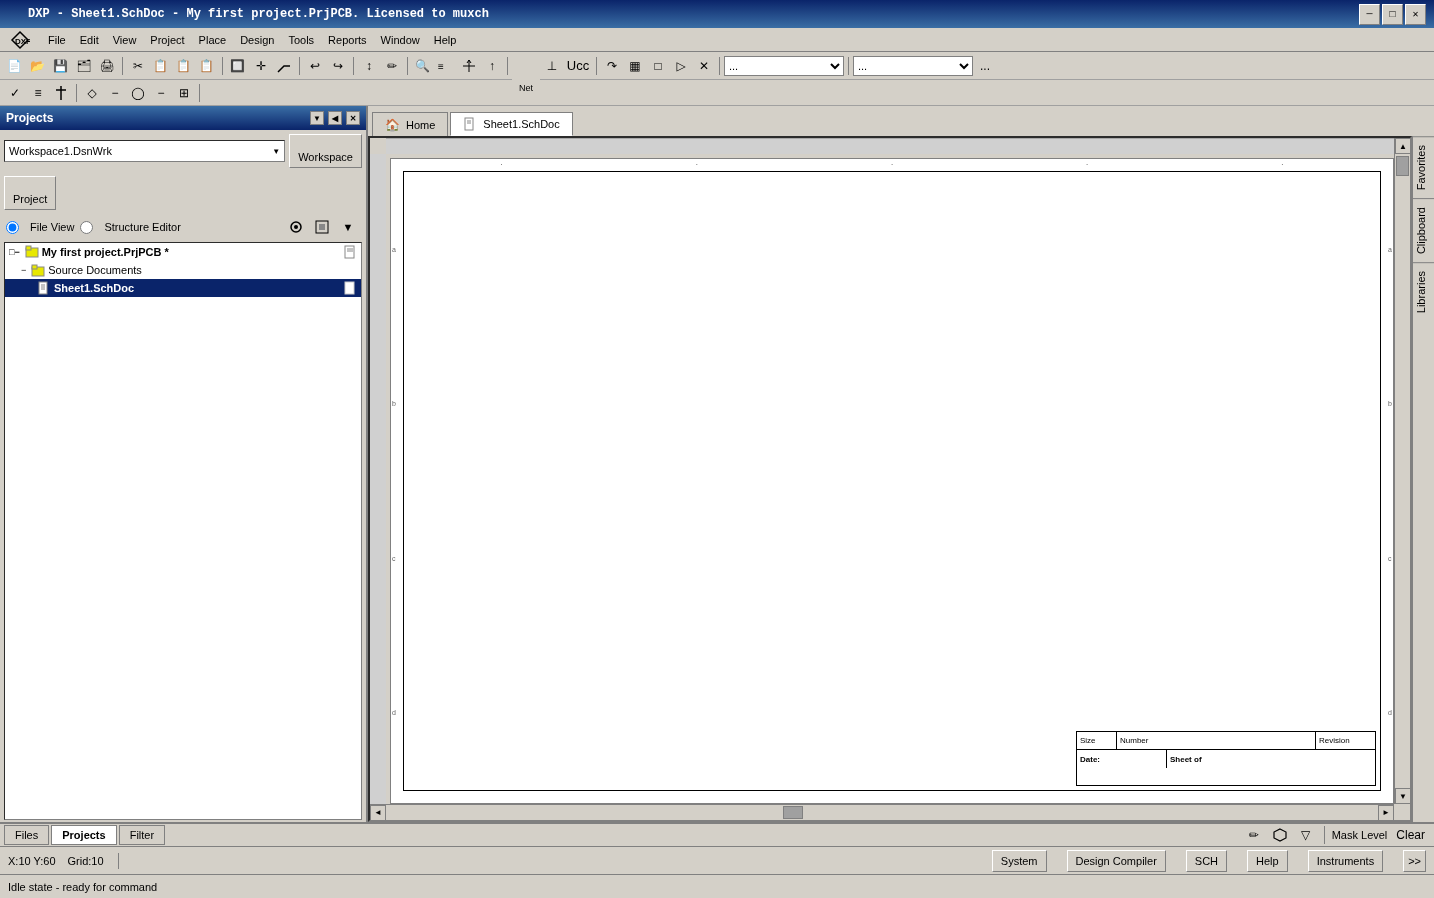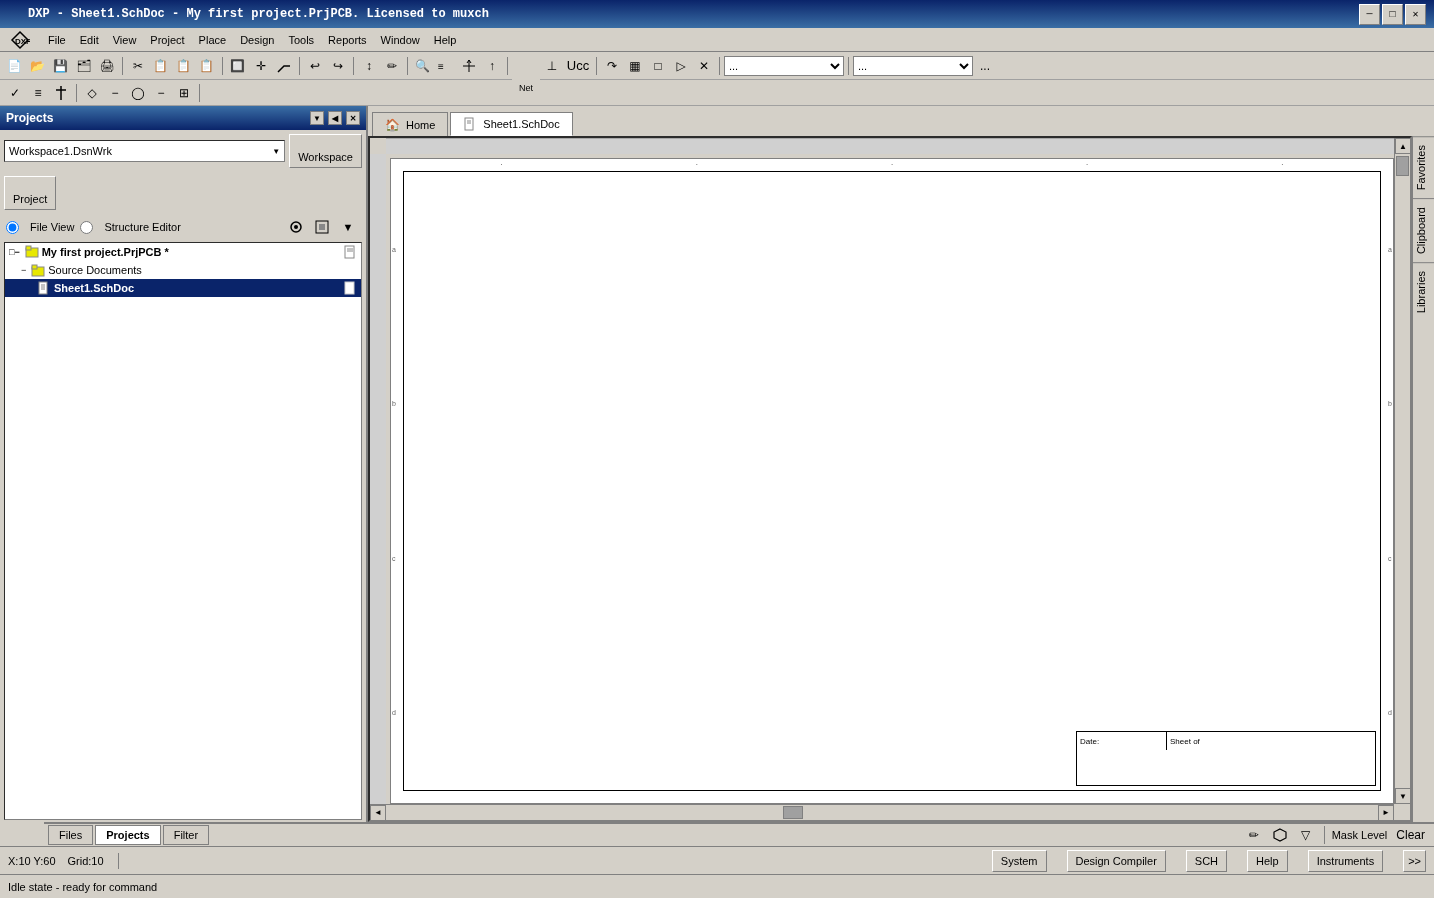--- a/index.html
+++ b/index.html
@@ -356,21 +356,20 @@
     }
 
     
     #bottom-tabs {
       height: 24px;
       background: #d4d0c8;
       border-top: 2px solid #808080;
       display: flex;
       align-items: center;
       padding: 0 4px;
-      margin-left: 44px;
     }
     .bottom-tab {
       height: 20px;
       padding: 0 10px;
       background: #d4d0c8;
       border: 1px solid #808080;
       cursor: pointer;
       display: flex;
       align-items: center;
       font-size: 11px;
@@ -701,21 +700,32 @@
             </div>
 
             <div style="position:absolute; right:-12px; top:0; bottom:0; display:flex; flex-direction:column; justify-content:space-around; font-size:7px; color:#666;">
               <span>a</span>
                 <span>b</span>
                 <span>c</span>
                 <span>d</span>
             </div>
 
             <div id="title-block" style="position:absolute; bottom:4px; right:4px; width:300px; height:55px; border:1px solid #000;">
-              <div style="display:flex; height:18px;">
+              <div style="display:flex; height:18px; border-bottom:1px solid #000;">
+                <div style="border-right:1px solid #000; padding:1px 3px; font-size:8px; width:40px; display:flex; align-items:center;">
+                  <span>Size</span>
+                </div>
+                <div style="flex:1; padding:1px 3px; font-size:8px; display:flex; align-items:center;">
+                  <span>Number</span>
+                </div>
+                <div style="border-left:1px solid #000; padding:1px 3px; font-size:8px; width:60px; display:flex; align-items:center;">
+                  <span>Revision</span>
+                </div>
+              </div>
+              <div style="display:flex; height:18px;font-weight:bold;">
                 <div style="border-right:1px solid #000; padding:1px 3px; font-size:8px; width:90px; display:flex; align-items:center;">
                   <span>Date:</span>
                 </div>
                 <div style="flex:1; padding:1px 3px; font-size:8px; display:flex; align-items:center;">
                   <span>Sheet</span>&nbsp;
                   <span>of</span>
                 </div>
               </div>
             </div>
           </div>

